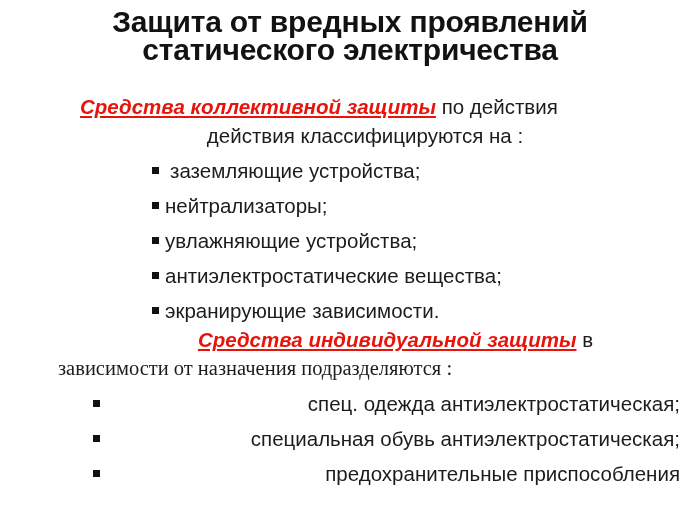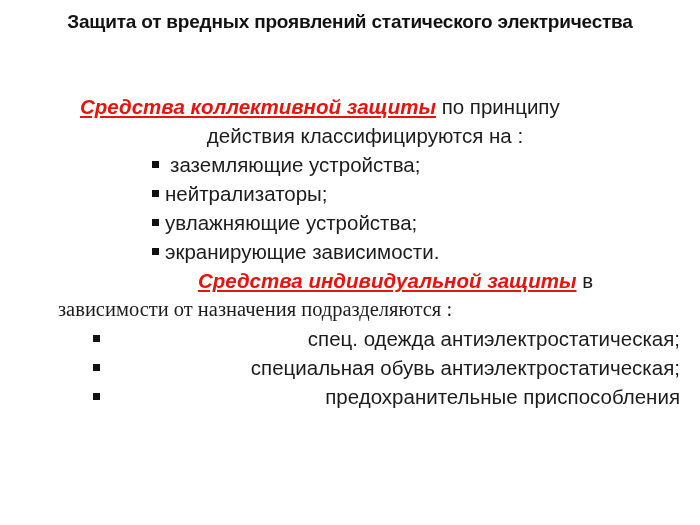--- a/index.html
+++ b/index.html
@@ -24,21 +24,21 @@
     box-sizing: border-box;
   }
 
   
   .slide-title {
     position: absolute;
     top: 8px;
     left: 40px;
     width: 620px;
     text-align: center;
-    font-size: 19px;
+    font-size: 30px;
     font-weight: bold;
     line-height: 28px;
     letter-spacing: -0.2px;
     color: #121212;
   }
 
   
   .body-block {
     position: absolute;
     top: 92px;
@@ -80,20 +80,21 @@
     margin: 0;
     padding: 0;
   }
 
   ul.bullets li {
     position: relative;
     font-size: 20.5px;
     line-height: 29px;
     color: #1c1c1c;
     padding-left: 13px;
+    margin-top: 6px;
   }
 
   ul.bullets li .sq {
     position: absolute;
     left: 0;
     top: 11px;
     width: 7px;
     height: 7px;
     background: #111111;
     display: block;
@@ -127,36 +128,40 @@
 </head>
 <body>
 
 <div class="slide">
 
   <div class="slide-title">Защита от вредных проявлений статического электричества</div>
 
   <div class="body-block">
 
     <p class="para para-intro-1">
-      <span class="red-lead">Средства коллективной защиты</span><span> по принципу</span>
+      <span class="red-lead">Средства коллективной защиты</span><span> по действия</span>
     </p>
     <p class="para" style="padding-left:58px;padding-right:28px;text-align:center;">действия классифицируются на :</p>
 
     <ul class="bullets list-collective">
       <li class="first-item">
         <span class="sq"></span>
         <span>заземляющие устройства;</span>
       </li>
       <li>
         <span class="sq"></span>
         <span>нейтрализаторы;</span>
       </li>
       <li>
         <span class="sq"></span>
         <span>увлажняющие устройства;</span>
+      </li>
+      <li>
+        <span class="sq"></span>
+        <span>антиэлектростатические вещества;</span>
       </li>
       <li>
         <span class="sq"></span>
         <span>экранирующие зависимости.</span>
       </li>
     </ul>
 
     <p class="para para-intro-2">
       <span class="red-lead">Средства индивидуальной защиты</span><span> в</span>
     </p>

